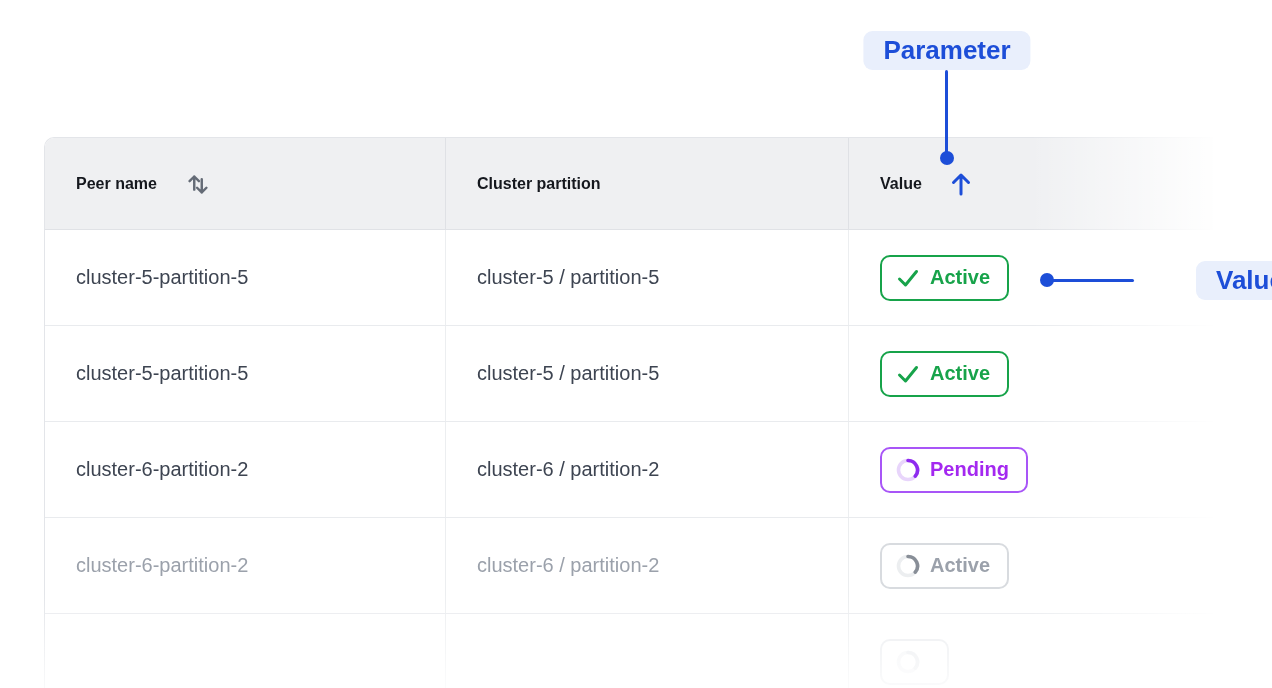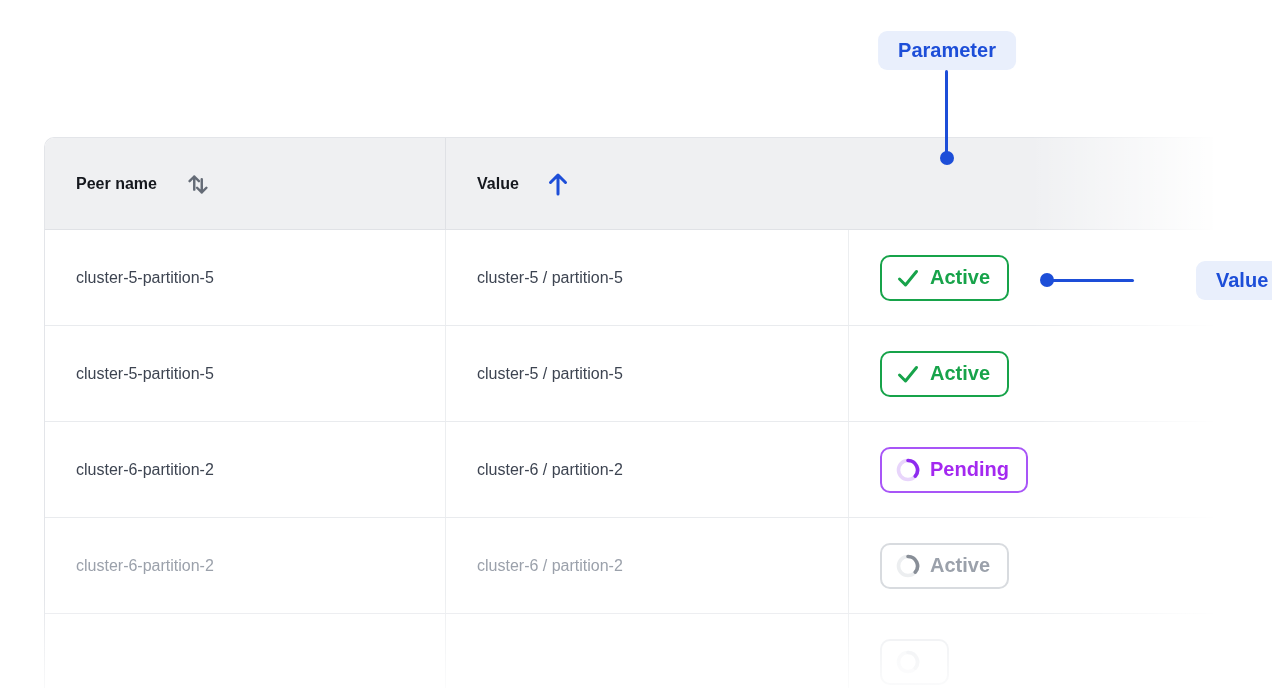--- a/index.html
+++ b/index.html
@@ -16,21 +16,21 @@
   }
   .thead{display:flex;height:92px;background:#eff0f2;border-bottom:1px solid #e0e2e6;box-sizing:border-box}
   .hcell{display:flex;align-items:center;padding-left:31px;gap:26px;
          font-size:16px;font-weight:700;color:#15181e;box-sizing:border-box}
   .c1{width:401px}.c2{width:403px}.c3{flex:1}
   .thead .c1,.thead .c2{border-right:1px solid #dfe1e5}
 
   .row{display:flex;height:96px;background:#fff;border-bottom:1px solid #e9ebee;box-sizing:border-box}
   .cell{display:flex;align-items:center;padding-left:31px;box-sizing:border-box}
   .row .c1,.row .c2{border-right:1px solid #eceef0}
-  .ctext{font-size:16px;color:#3d4451}
+  .ctext{font-size:20px;color:#3d4451}
   .row.faded .ctext{color:#9ba1ab}
   .row.ghost .ctext{color:rgba(61,68,81,0.05)}
 
   
   .badge{display:inline-flex;align-items:center;gap:9px;height:46px;
          padding:0 17px 0 13px;border:2px solid;border-radius:10px;background:#fff;
          font-size:20px;font-weight:700;box-sizing:border-box}
   .badge.active  {border-color:#17a34a;color:#17a34a}
   .badge.starting{border-color:#a855f7;color:#a428f0}
   .badge.pending {border-color:#d8dbdf;color:#9ba1ab}
@@ -42,21 +42,21 @@
 
   
   .fade-right{position:absolute;top:118px;left:1030px;width:242px;height:570px;z-index:5;pointer-events:none;
               background:linear-gradient(to right,rgba(255,255,255,0),#ffffff 78%)}
   .fade-bottom{position:absolute;left:0;top:592px;width:1272px;height:96px;z-index:5;pointer-events:none;
                background:linear-gradient(to bottom,rgba(255,255,255,0),rgba(255,255,255,0.78))}
 
   
   .apill{position:absolute;z-index:10;display:flex;align-items:center;height:39px;
          padding:0 20px;border-radius:9px;background:#e9effc;color:#1d4ed8;
-         font-size:20px;font-weight:600}
+         font-size:26px;font-weight:600}
   .param-pill{left:947px;top:31px;transform:translateX(-50%)}
   .value-pill{left:1196px;top:261px}
   .connector-v{position:absolute;z-index:10;left:945px;top:70px;width:3px;height:83px;background:#1d4ed8;border-radius:2px}
   .connector-h{position:absolute;z-index:10;left:1047px;top:279px;width:87px;height:3px;background:#1d4ed8;border-radius:2px}
   .cdot{position:absolute;z-index:10;width:14px;height:14px;border-radius:50%;background:#1d4ed8}
   .dot-param{left:940px;top:151px}
   .dot-value{left:1040px;top:273px}
 </style>
 </head>
 <body>
@@ -64,20 +64,23 @@
 <div class="table">
   <div class="thead">
     <div class="hcell c1">
       <span>Peer name</span>
       <span class="bicon">
         <svg width="30" height="32" viewBox="0 0 32 32" fill="none" stroke="#646b76" stroke-width="2.6" stroke-linecap="round" stroke-linejoin="round">
           <path d="M12 22 V8 M7 13 L12 8 L17 13"></path>
           <path d="M20 11 V25 M15 20 L20 25 L25 20"></path>
         </svg>
       </span>
+    </div>
+    <div class="hcell c2">
+      <span>Cluster partition</span>
     </div>
     <div class="hcell c3">
       <span>Value</span>
       <span class="bicon">
         <svg width="26" height="27" viewBox="0 0 26 27" fill="none" stroke="#1d4ed8" stroke-width="3" stroke-linecap="round" stroke-linejoin="round">
           <path d="M13 24 V5.5 M5.5 12.5 L13 5 L20.5 12.5"></path>
         </svg>
       </span>
     </div>
   </div>

